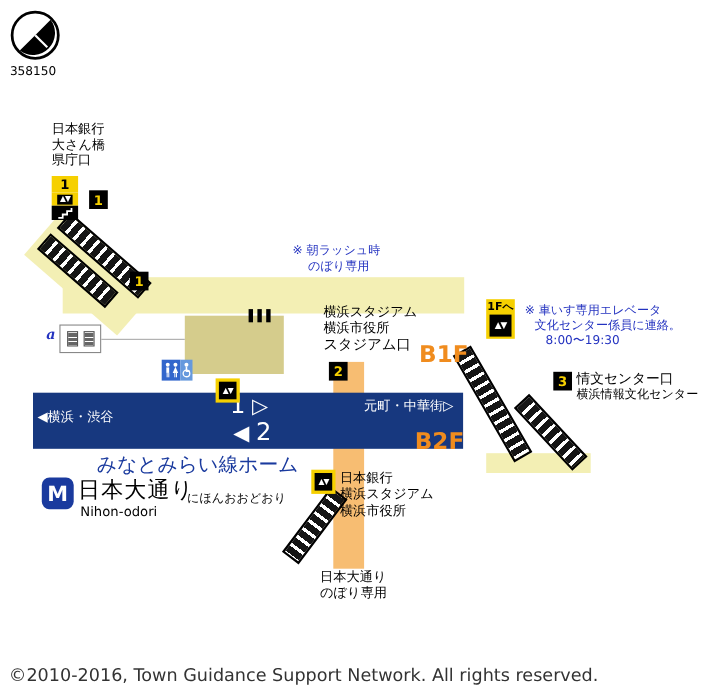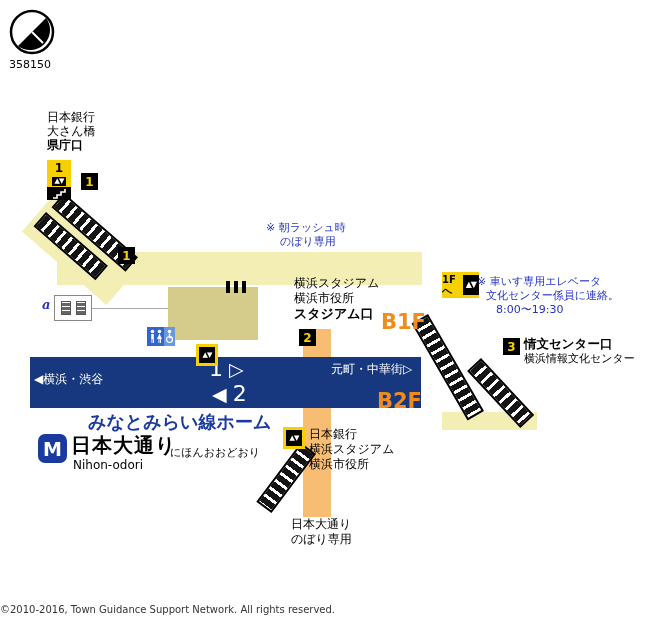--- a/index.html
+++ b/index.html
@@ -3,21 +3,21 @@
 <meta charset="utf-8">
 <style>
   *{margin:0;padding:0;box-sizing:border-box}
   html,body{background:#fff}
   #map{position:relative;width:656px;height:624px;background:#fff;overflow:hidden;
        font-family:"DejaVu Sans","Liberation Sans",sans-serif;color:#000}
   .abs{position:absolute}
   .nw{white-space:nowrap}
   .t12{font-size:12px;line-height:15px;white-space:nowrap}
   .t11{font-size:11px;line-height:13px;white-space:nowrap}
-  .bold{font-weight:bold}
+  .bold{font-weight:normal}
   .stairs{background:repeating-linear-gradient(90deg,#151515 0 6px,#fff 6px 9px);
           border:2px solid #000;transform-origin:0 0;z-index:2}
   .badge{width:17px;height:17px;background:#000;color:#f6d000;font-weight:bold;
          font-size:12px;display:flex;align-items:center;justify-content:center;z-index:4;position:absolute}
   .corridor{background:#f3efb4;z-index:0;position:absolute}
   .ocorridor{background:#f7bd72;z-index:0;position:absolute}
   .concourse{background:#d5cc8c;z-index:1;position:absolute}
   .ysign{background:#f6d000;z-index:4;position:absolute}
   .evinner{background:#000;color:#fff;display:flex;align-items:center;justify-content:center;
            font-size:7px;letter-spacing:-1px;line-height:1}
@@ -142,31 +142,31 @@
   <div class="abs t12" style="left:309px;top:427px;z-index:3">日本銀行</div>
   <div class="abs t12" style="left:309px;top:442px;z-index:3">横浜スタジアム</div>
   <div class="abs t12" style="left:309px;top:457px;z-index:3">横浜市役所</div>
 
   <div class="abs stairs" style="left:316px;top:454px;width:74px;height:19px;transform:rotate(127deg)"></div>
 
   <div class="abs t12" style="left:291px;top:517px;z-index:3">日本大通り</div>
   <div class="abs t12" style="left:291px;top:532px;z-index:3">のぼり専用</div>
 
 
-  <div class="ysign" style="left:442px;top:272px;width:37px;padding:2px 0;display:flex;flex-direction:row;align-items:center;gap:1px">
+  <div class="ysign" style="left:442px;top:272px;width:26px;padding:2px 0;display:flex;flex-direction:column;align-items:center;gap:1px">
     <div style="font-size:10px;font-weight:bold;line-height:11px">1Fへ</div>
     <div class="evinner" style="width:20px;height:20px;font-size:8px">▲▼</div>
   </div>
 
   <div class="bluenote" style="left:486px;top:289px">文化センター係員に連絡。</div>
   <div class="bluenote" style="left:477px;top:275px">※ 車いす専用エレベータ</div>
   <div class="bluenote" style="left:496px;top:303px">8:00〜19:30</div>
 
   <div class="abs stairs" style="left:428px;top:314px;width:112px;height:19px;transform:rotate(60deg)"></div>
   <div class="abs stairs" style="left:481px;top:358px;width:78px;height:19px;transform:rotate(47deg)"></div>
 
   <div class="badge" style="left:503px;top:338px">3</div>
   <div class="abs t12 bold" style="left:524px;top:336px;font-size:12.5px">情文センター口</div>
   <div class="abs t11" style="left:524px;top:352px">横浜情報文化センター</div>
 
-  <div class="abs" style="left:0;top:604px;width:552px;text-align:left;font-size:10px;color:#333">©2010-2016, Town Guidance Support Network. All rights reserved.</div>
+  <div class="abs" style="left:0;top:604px;width:552px;text-align:center;font-size:16px;color:#333">©2010-2016, Town Guidance Support Network. All rights reserved.</div>
 
 </div>
 
 </body></html>

